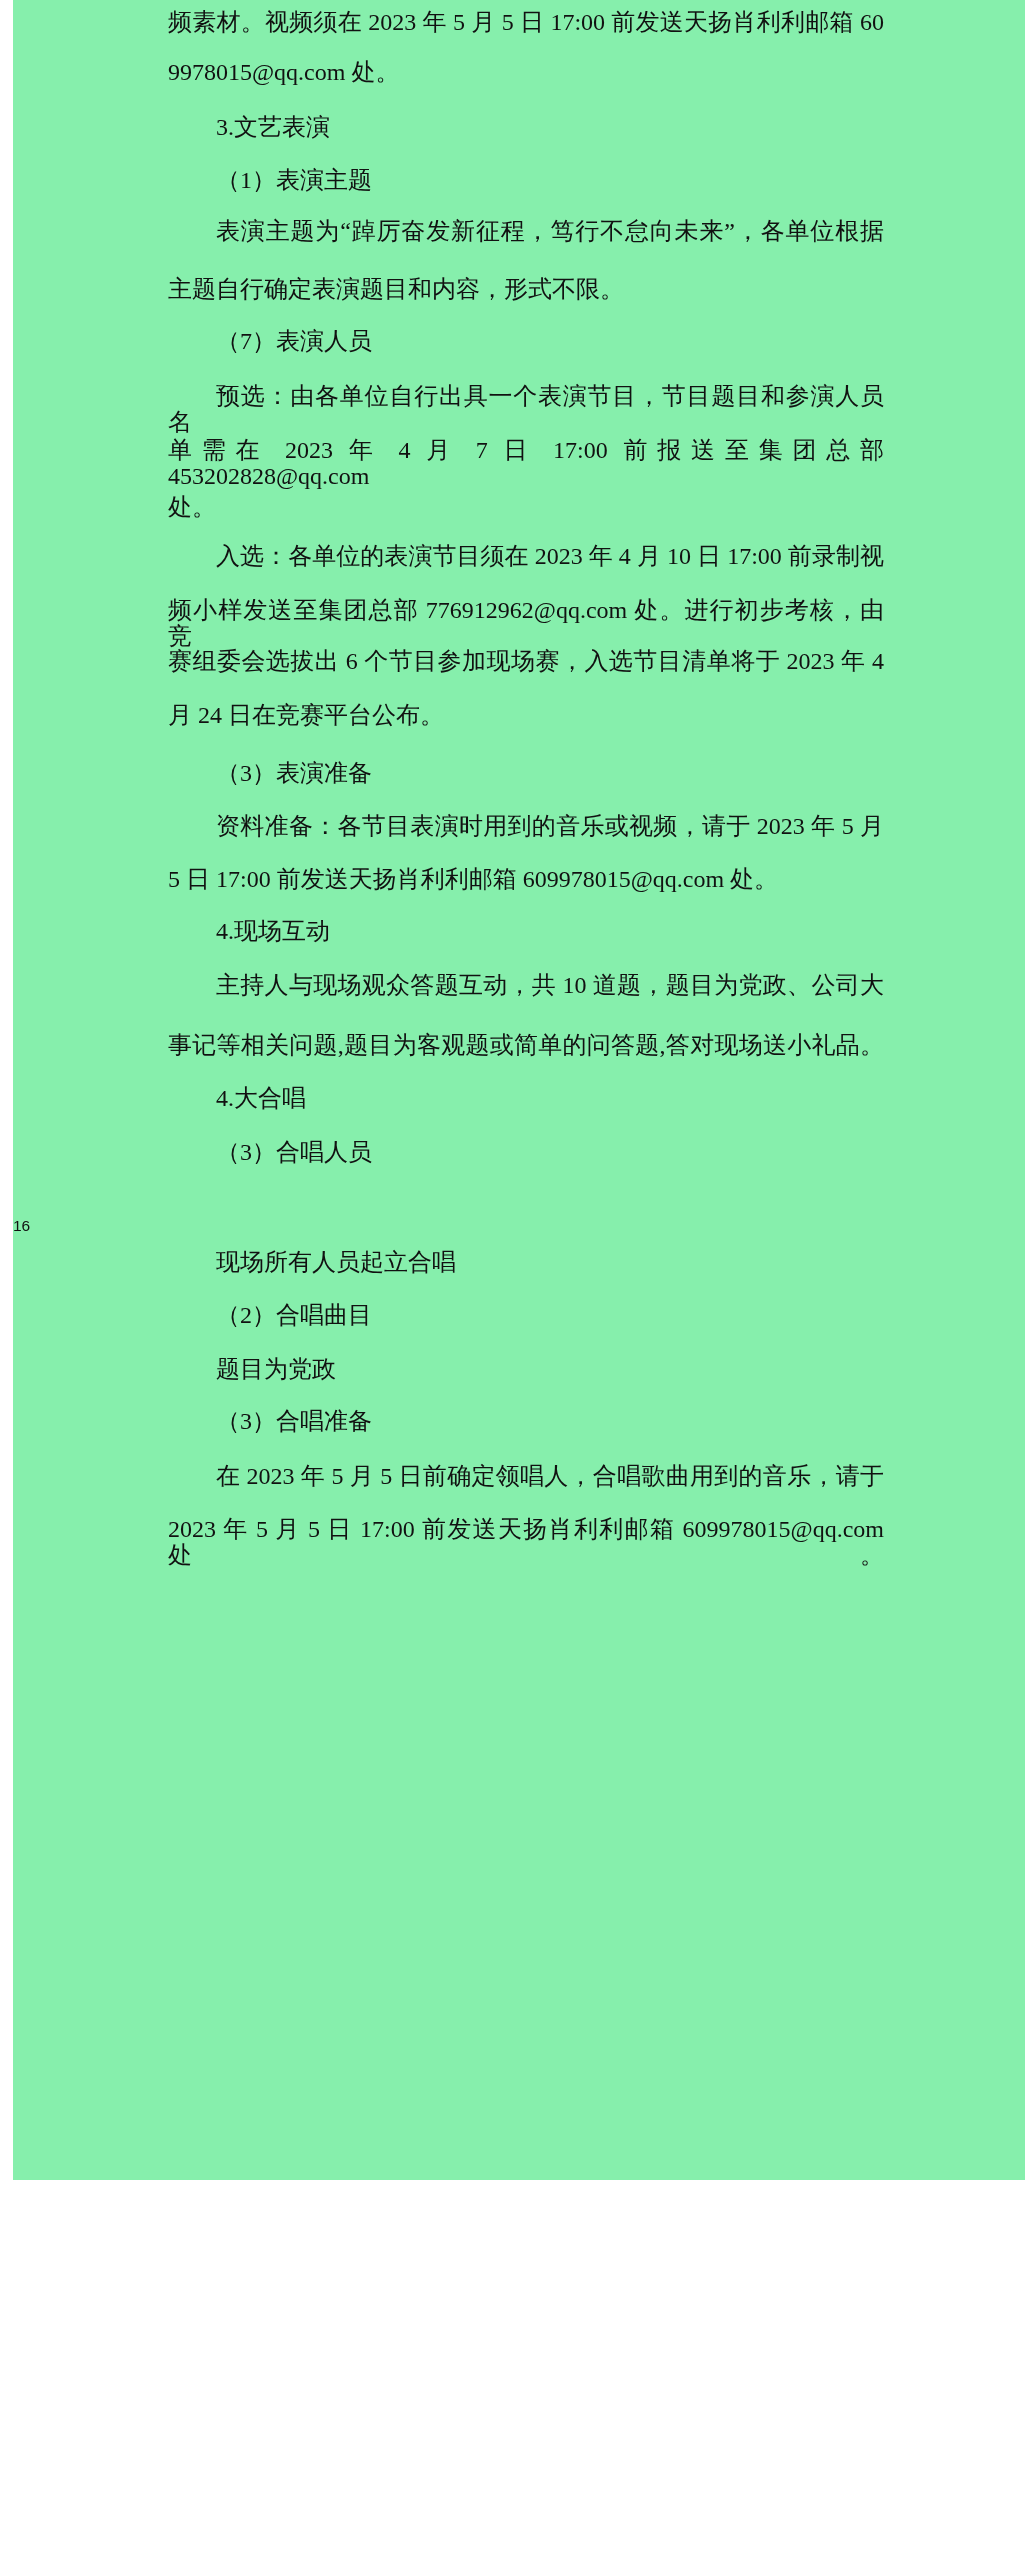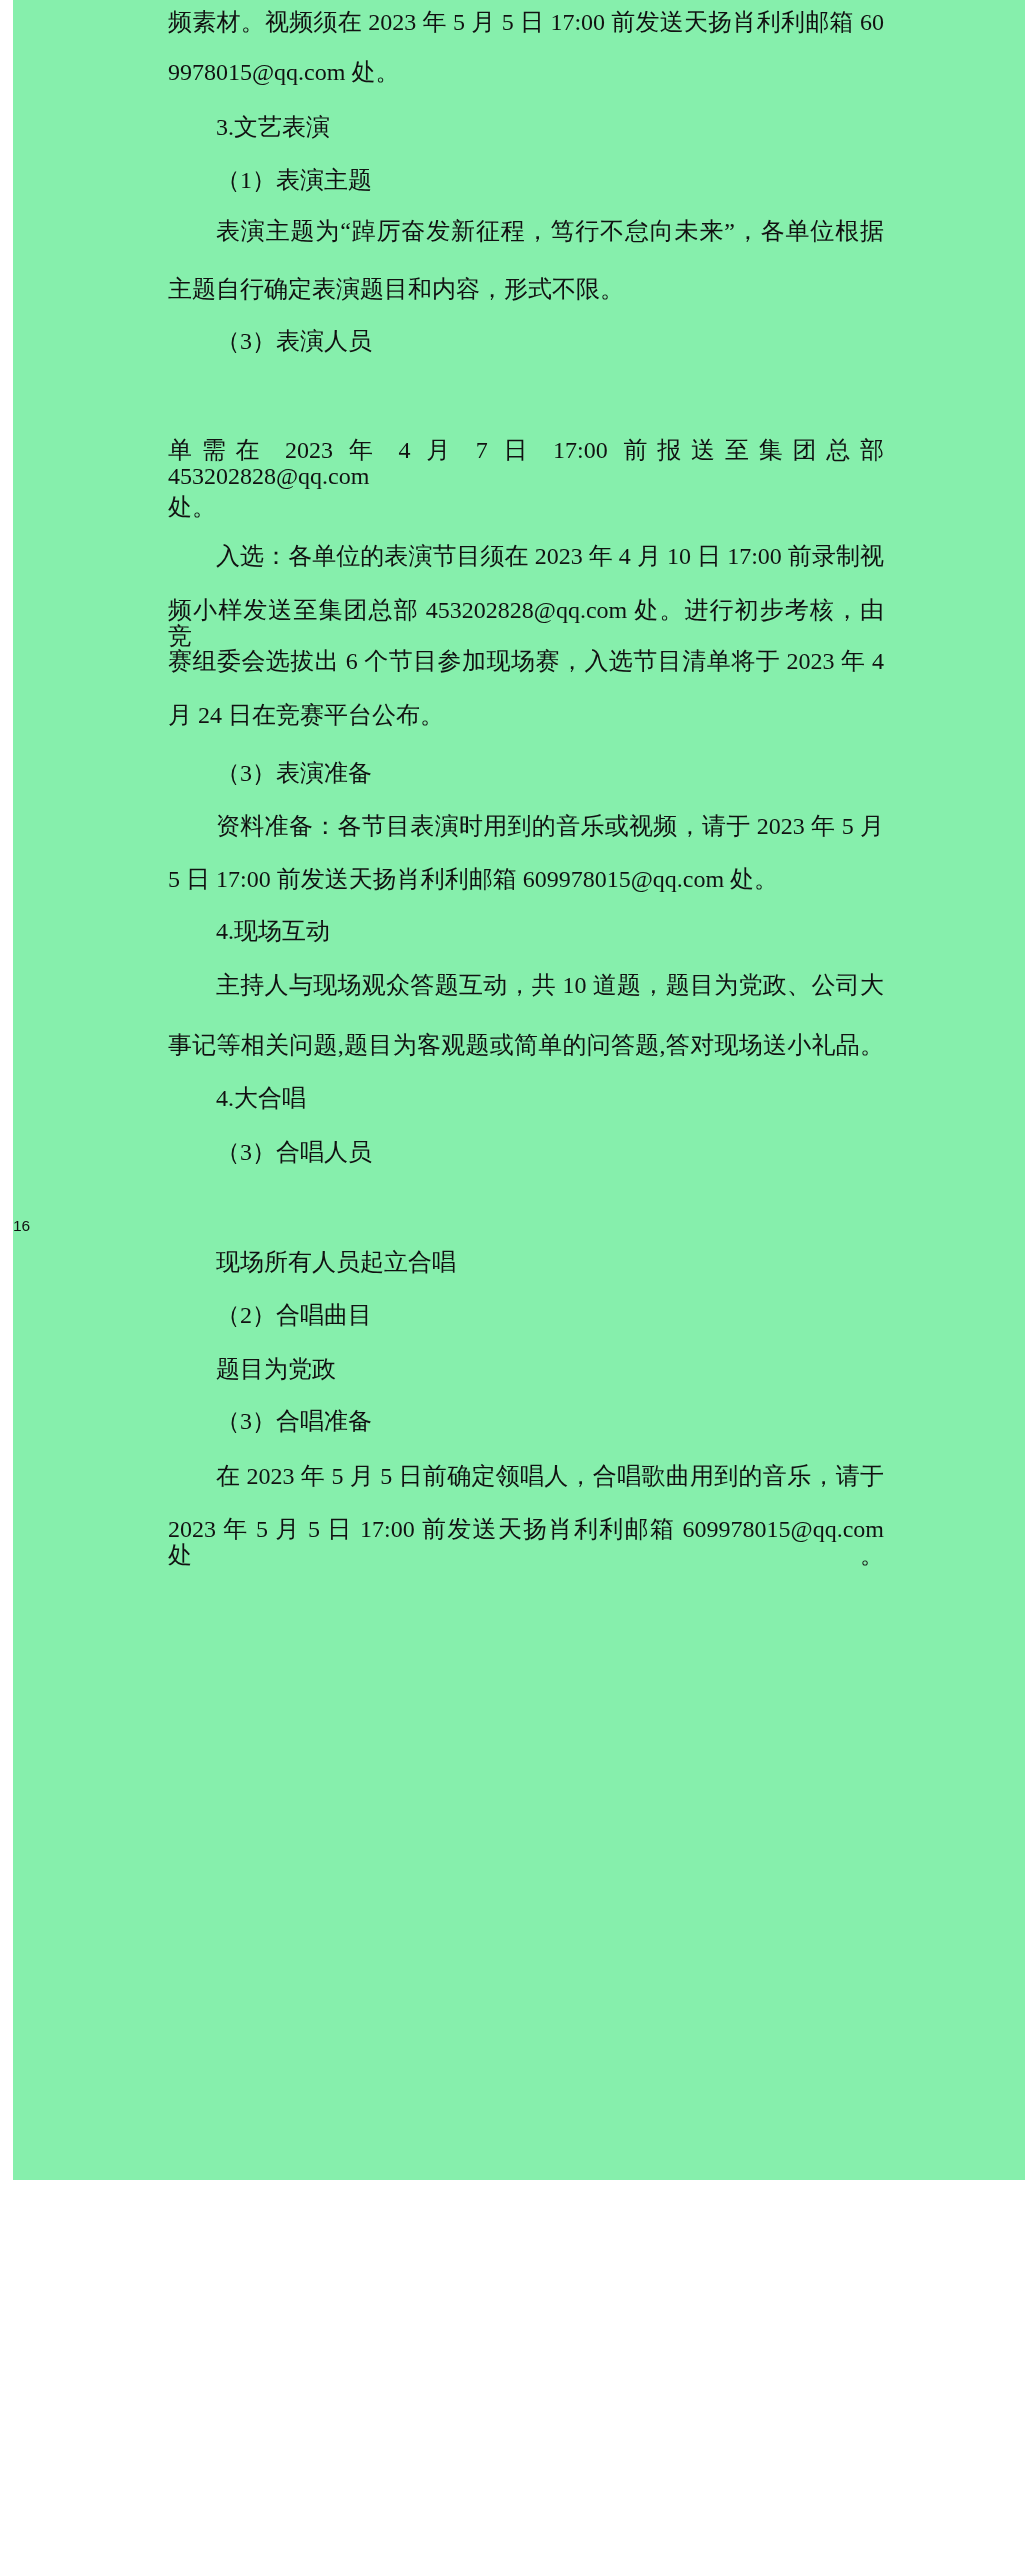--- a/index.html
+++ b/index.html
@@ -49,25 +49,26 @@
 <body>
 
 <div class="doc">
 
   <div class="ln full" style="top:9px">频素材。视频须在 2023 年 5 月 5 日 17:00 前发送天扬肖利利邮箱 60</div>
   <div class="ln" style="top:59px">9978015@qq.com 处。</div>
   <div class="ln indent" style="top:114px">3.文艺表演</div>
   <div class="ln indent" style="top:167px">（1）表演主题</div>
   <div class="ln indent full" style="top:218px">表演主题为“踔厉奋发新征程，笃行不怠向未来”，各单位根据</div>
   <div class="ln" style="top:276px">主题自行确定表演题目和内容，形式不限。</div>
-  <div class="ln indent" style="top:328px">（3）表演人员</div>
+  <div class="ln indent" style="top:328px">（7）表演人员</div>
+  <div class="ln indent full" style="top:383px">预选：由各单位自行出具一个表演节目，节目题目和参演人员名</div>
   <div class="ln full" style="top:437px">单需在 2023 年 4 月 7 日 17:00 前报送至集团总部 453202828@qq.com</div>
   <div class="ln" style="top:494px">处。</div>
   <div class="ln indent full" style="top:543px">入选：各单位的表演节目须在 2023 年 4 月 10 日 17:00 前录制视</div>
-  <div class="ln full" style="top:597px">频小样发送至集团总部 453202828@qq.com 处。进行初步考核，由竞</div>
+  <div class="ln full" style="top:597px">频小样发送至集团总部 776912962@qq.com 处。进行初步考核，由竞</div>
   <div class="ln full" style="top:648px">赛组委会选拔出 6 个节目参加现场赛，入选节目清单将于 2023 年 4</div>
   <div class="ln" style="top:702px">月 24 日在竞赛平台公布。</div>
   <div class="ln indent" style="top:760px">（3）表演准备</div>
   <div class="ln indent full" style="top:813px">资料准备：各节目表演时用到的音乐或视频，请于 2023 年 5 月</div>
   <div class="ln" style="top:866px">5 日 17:00 前发送天扬肖利利邮箱 609978015@qq.com 处。</div>
   <div class="ln indent" style="top:918px">4.现场互动</div>
   <div class="ln indent full" style="top:972px">主持人与现场观众答题互动，共 10 道题，题目为党政、公司大</div>
   <div class="ln full" style="top:1032px">事记等相关问题,题目为客观题或简单的问答题,答对现场送小礼品。</div>
   <div class="ln indent" style="top:1085px">4.大合唱</div>
   <div class="ln indent" style="top:1139px">（3）合唱人员</div>

